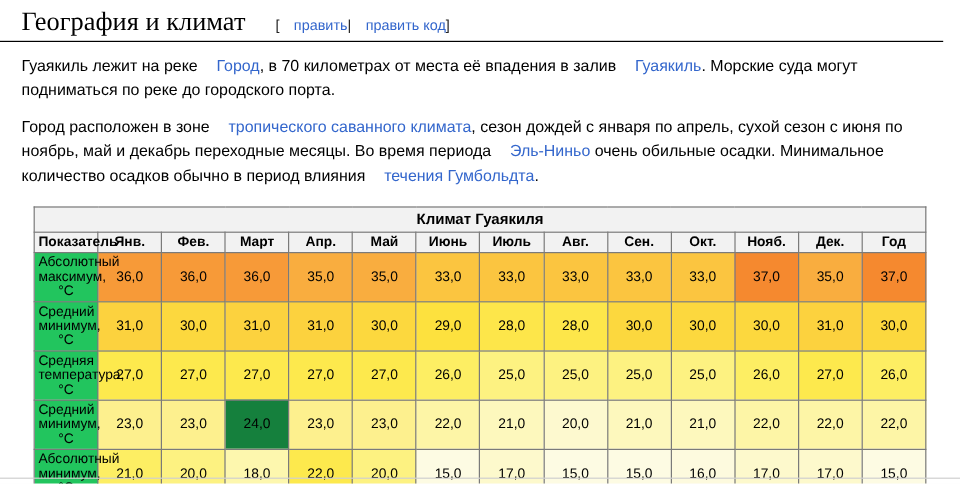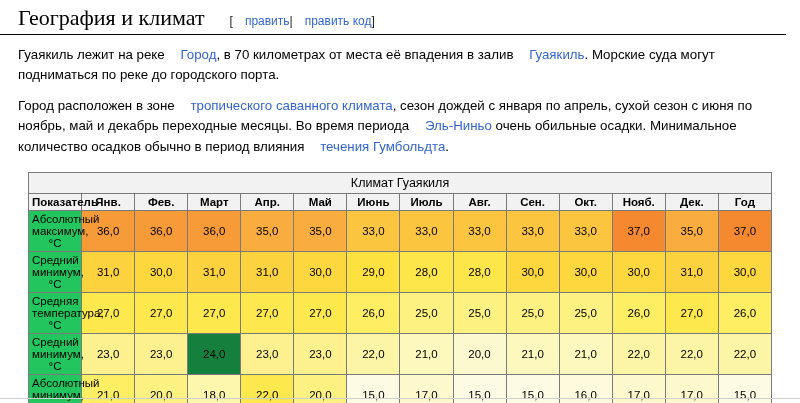--- a/index.html
+++ b/index.html
@@ -72,21 +72,21 @@
   table.climate td, table.climate th {
     border: 1px solid #7a7a7a;
     padding: 2px 3px;
     text-align: center;
     font-weight: normal;
     height: 17px;
     box-sizing: border-box;
   }
   tr.title-row td {
     background: #f2f2f2;
-    font-weight: normal;
+    font-weight: bold;
     font-size: 12.5px;
     padding: 3px;
   }
   tr.head-row td {
     background: #f2f2f2;
     font-weight: bold;
     font-size: 11.5px;
   }
   tr.head-row td.rowlabel { width: 170px; text-align: center; }
   td.rowlabel {

